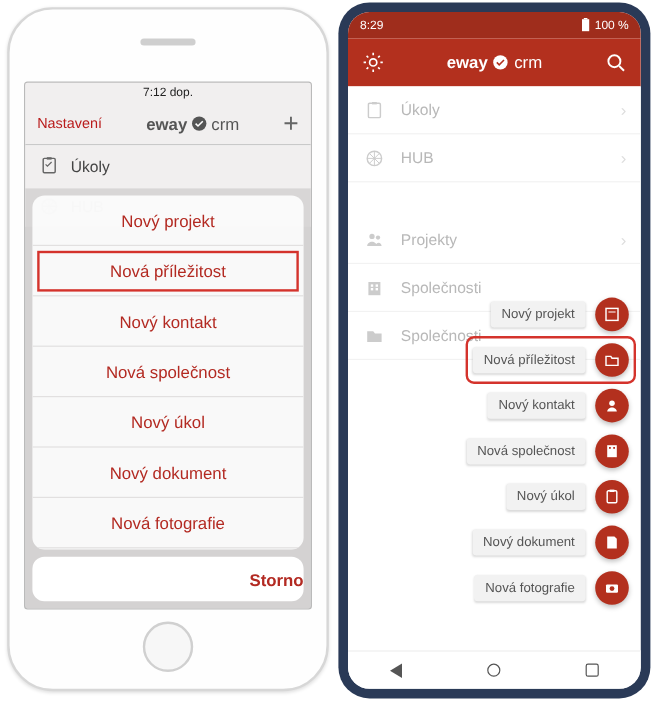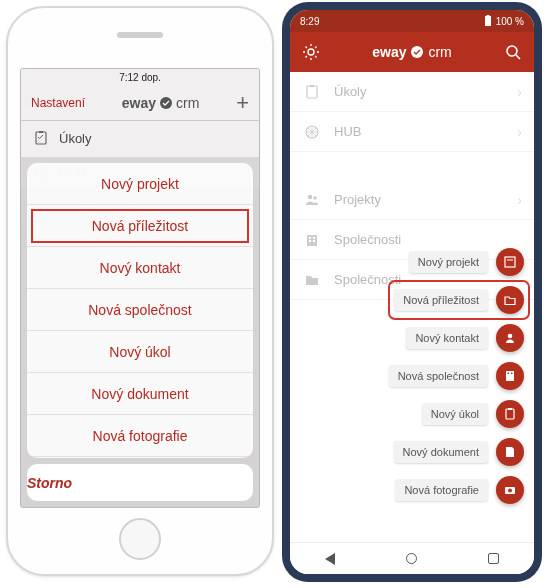--- a/index.html
+++ b/index.html
@@ -82,22 +82,22 @@
     height: 42px; display: flex; align-items: center; justify-content: center;
     font-size: 14px; color: #b32a22;
     border-bottom: 1px solid #e2e0e0;
   }
   .ios-sheet-row:last-child { border-bottom: none; }
   .ios-sheet-row.hl {
     outline: 2px solid #d4332c; outline-offset: -6px;
   }
   .ios-cancel {
     background: #fff; border-radius: 10px;
-    height: 42px; display: flex; align-items: center; justify-content: flex-start;
-    font-size: 14px; font-weight: 600; color: #b32a22; font-style: italic;
+    height: 42px; display: flex; align-items: center; justify-content: flex-end;
+    font-size: 14px; font-weight: 600; color: #b32a22;
   }
 
   
   .android {
     position: absolute; right: 2px; top: 2px;
     width: 260px; height: 580px;
     border-radius: 26px;
     background: #2a3a57;
     padding: 8px;
   }

